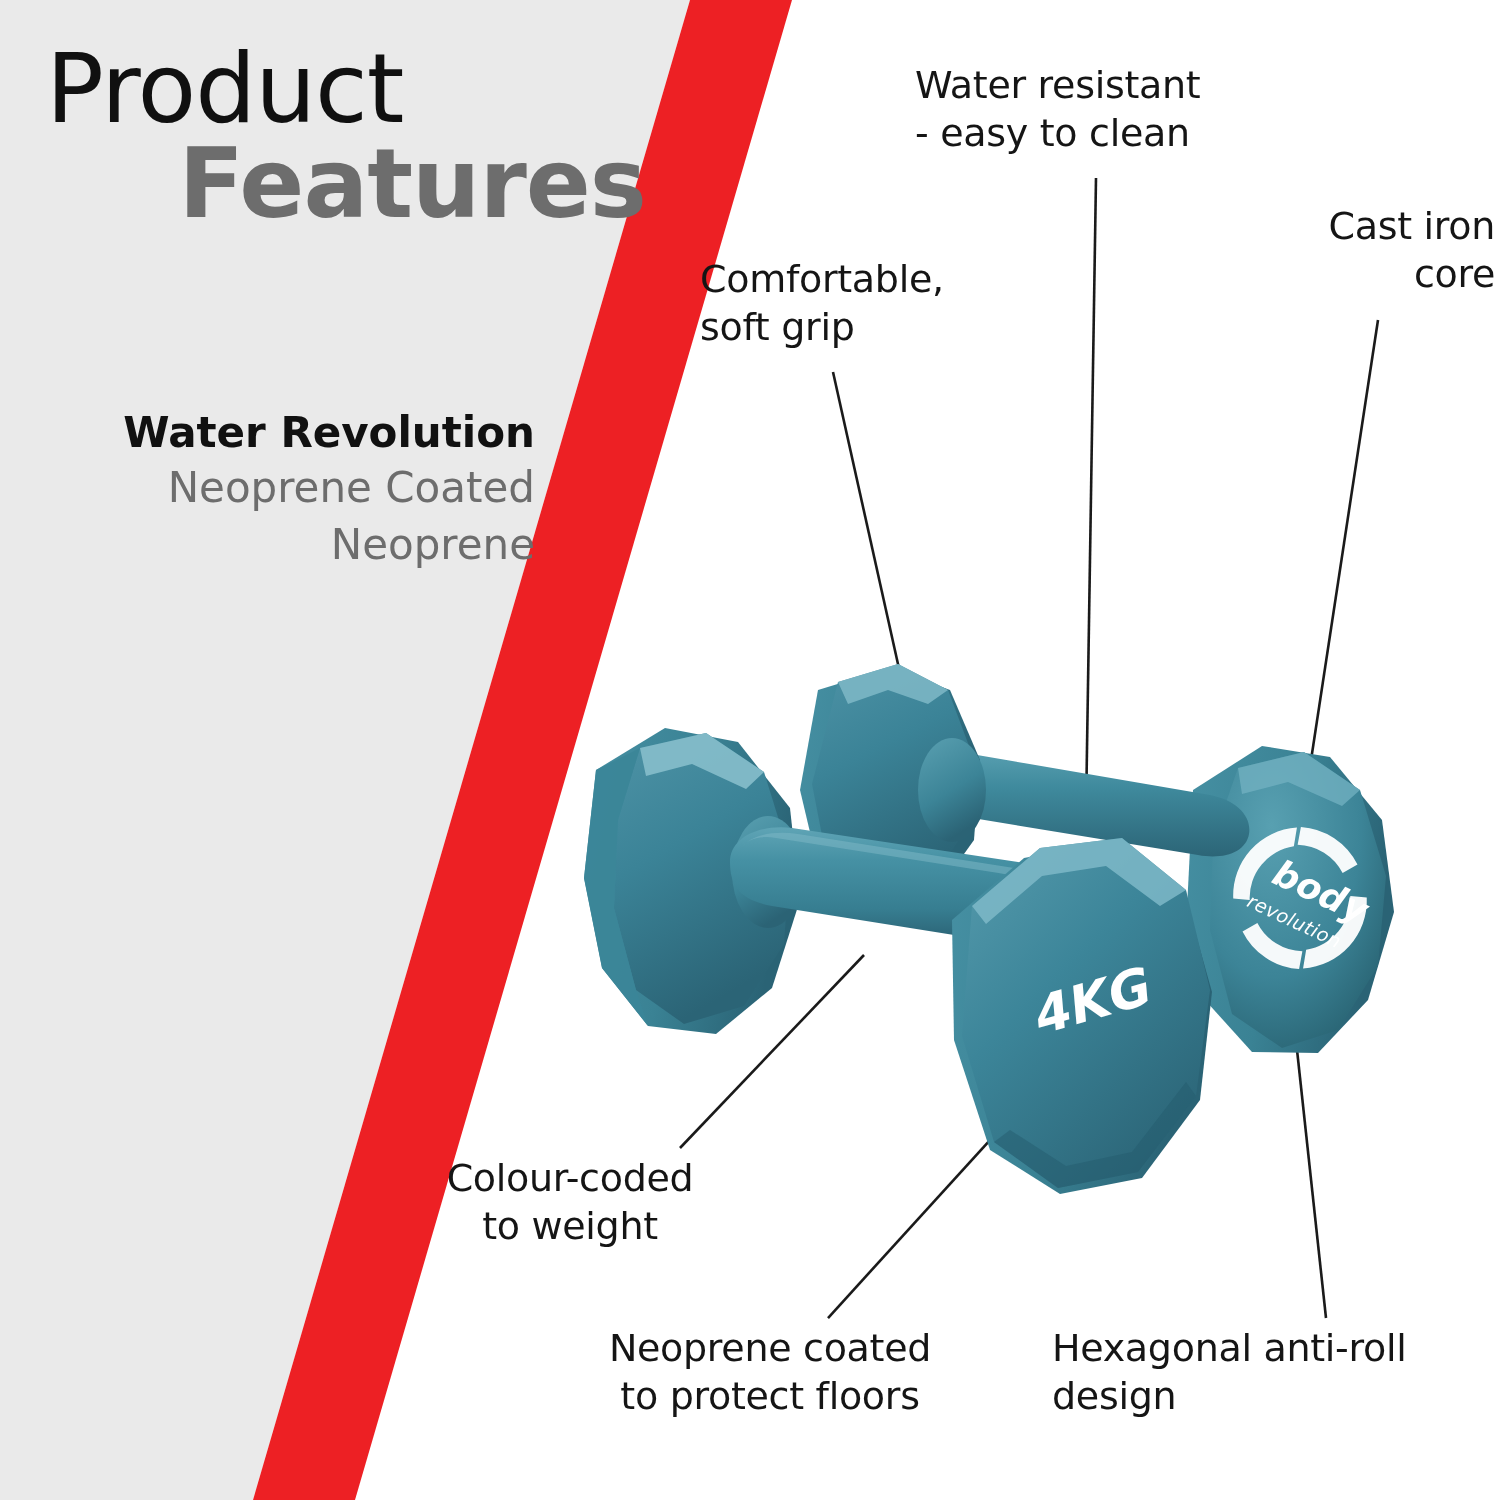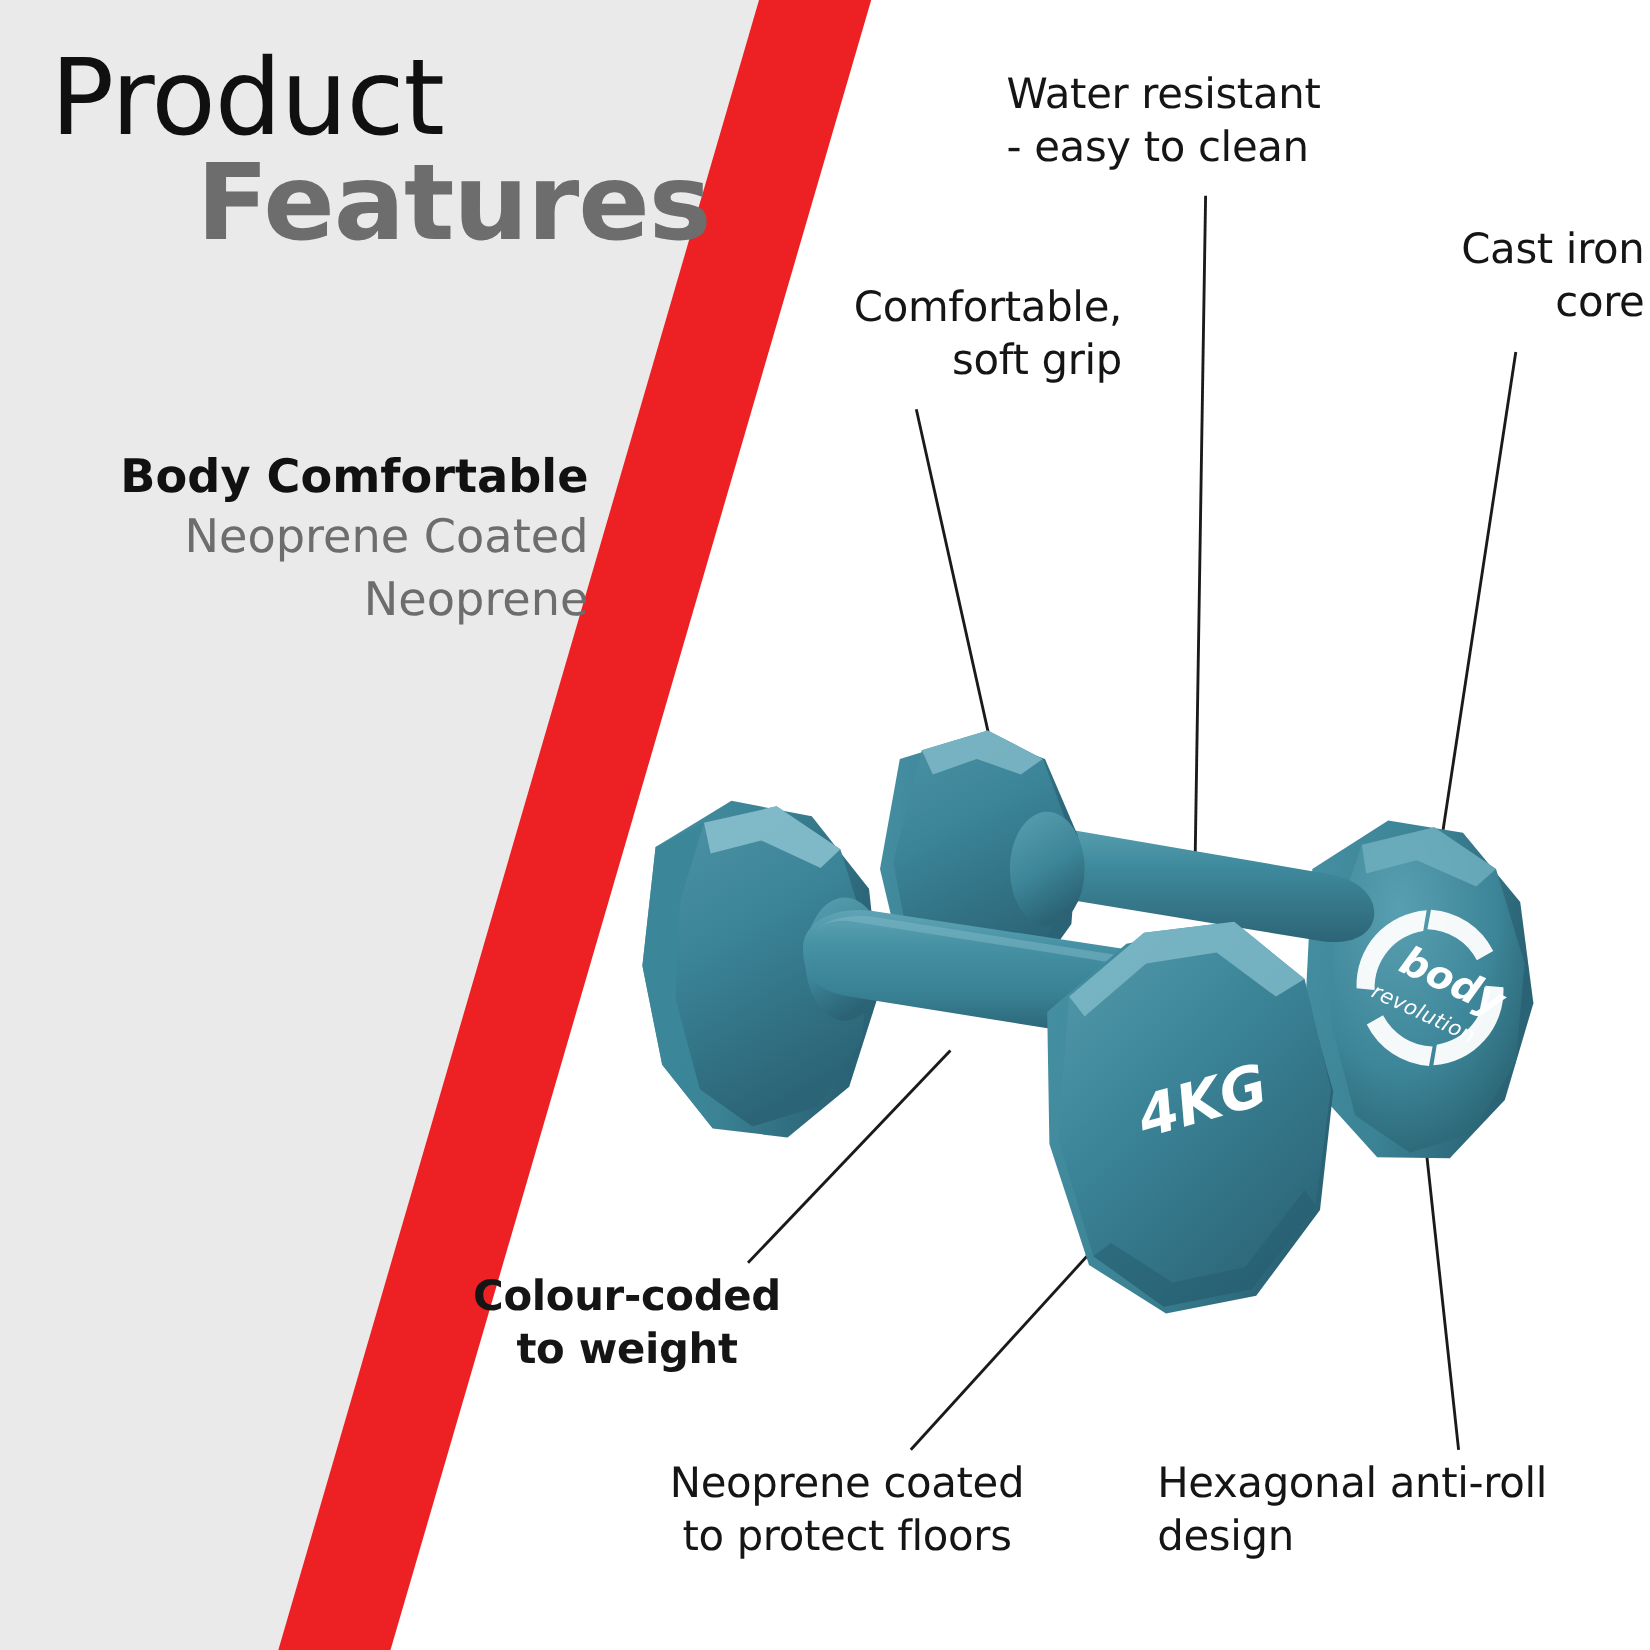--- a/index.html
+++ b/index.html
@@ -68,22 +68,22 @@
     color:#151515;
     font-size:38px;
     line-height:1.26;
     font-family:"DejaVu Sans", sans-serif;
     font-weight:400;
     letter-spacing:-0.3px;
     white-space:pre-line;
   }
   .ca-water     { left:915px;  top:62px;   width:370px; }
   .ca-cast      { left:1255px; top:203px;  width:240px; text-align:right; }
-  .ca-grip      { left:700px;  top:256px;  width:320px; text-align:right; }
-  .ca-colour    { left:420px;  top:1155px; width:300px; text-align:center;font-weight:bold; }
+  .ca-grip      { left:700px;  top:256px;  width:320px; text-align:left; }
+  .ca-colour    { left:420px;  top:1155px; width:300px; text-align:center; }
   .ca-neoprene  { left:570px;  top:1325px; width:400px; text-align:center; }
   .ca-hex       { left:1052px; top:1325px; width:420px; text-align:left; }
 
   
   #artwork { position:absolute; left:0; top:0; width:1500px; height:1500px; }
 </style>
 </head>
 <body>
 
 <div id="infographic">
@@ -93,21 +93,21 @@
     <polygon points="0,0 690,0 253,1500 0,1500" fill="#EAEAEA"></polygon>
     <polygon points="690,0 792,0 355,1500 253,1500" fill="#ED2024"></polygon>
   </svg>
 
   <div class="title-block">
     <div class="title-product">Product</div>
     <div class="title-features">Features</div>
   </div>
 
   <div class="product-block">
-    <div class="pb-line1">Body Comfortable</div>
+    <div class="pb-line1">Water Revolution</div>
     <div class="pb-line2">Neoprene Coated</div>
     <div class="pb-line3">Neoprene</div>
   </div>
 
   <svg id="artwork" viewBox="0 0 1500 1500" width="1500" height="1500">
     <defs>
 
       <linearGradient id="gHeadFace" x1="0" y1="0" x2="0.35" y2="1">
         <stop offset="0%" stop-color="#4E93A6"></stop>
         <stop offset="45%" stop-color="#3B8397"></stop>

